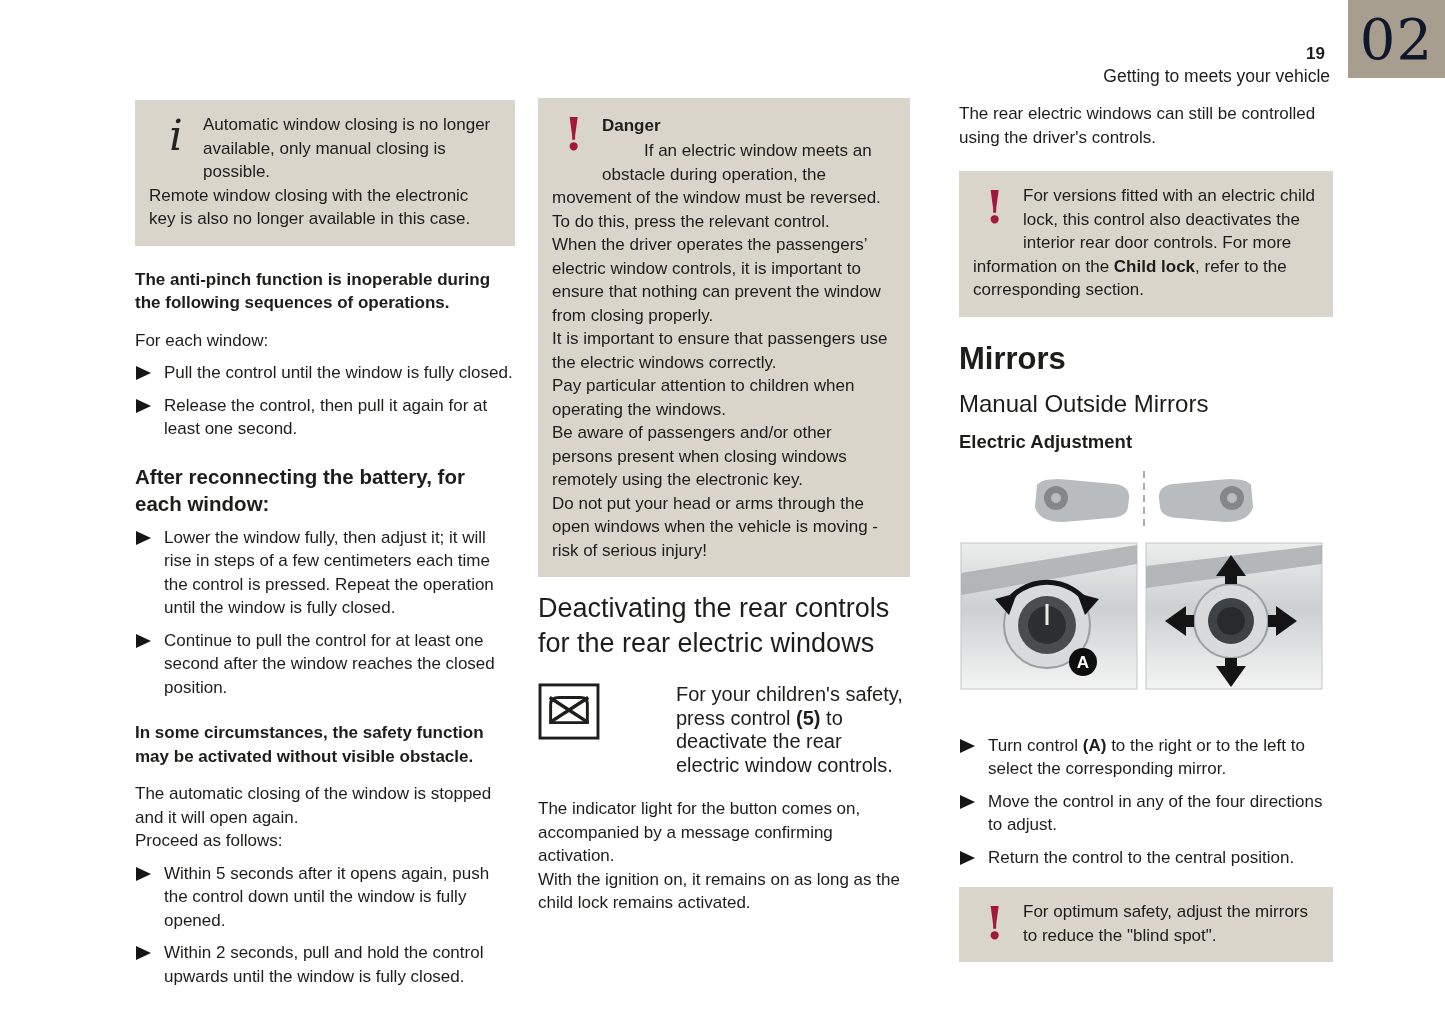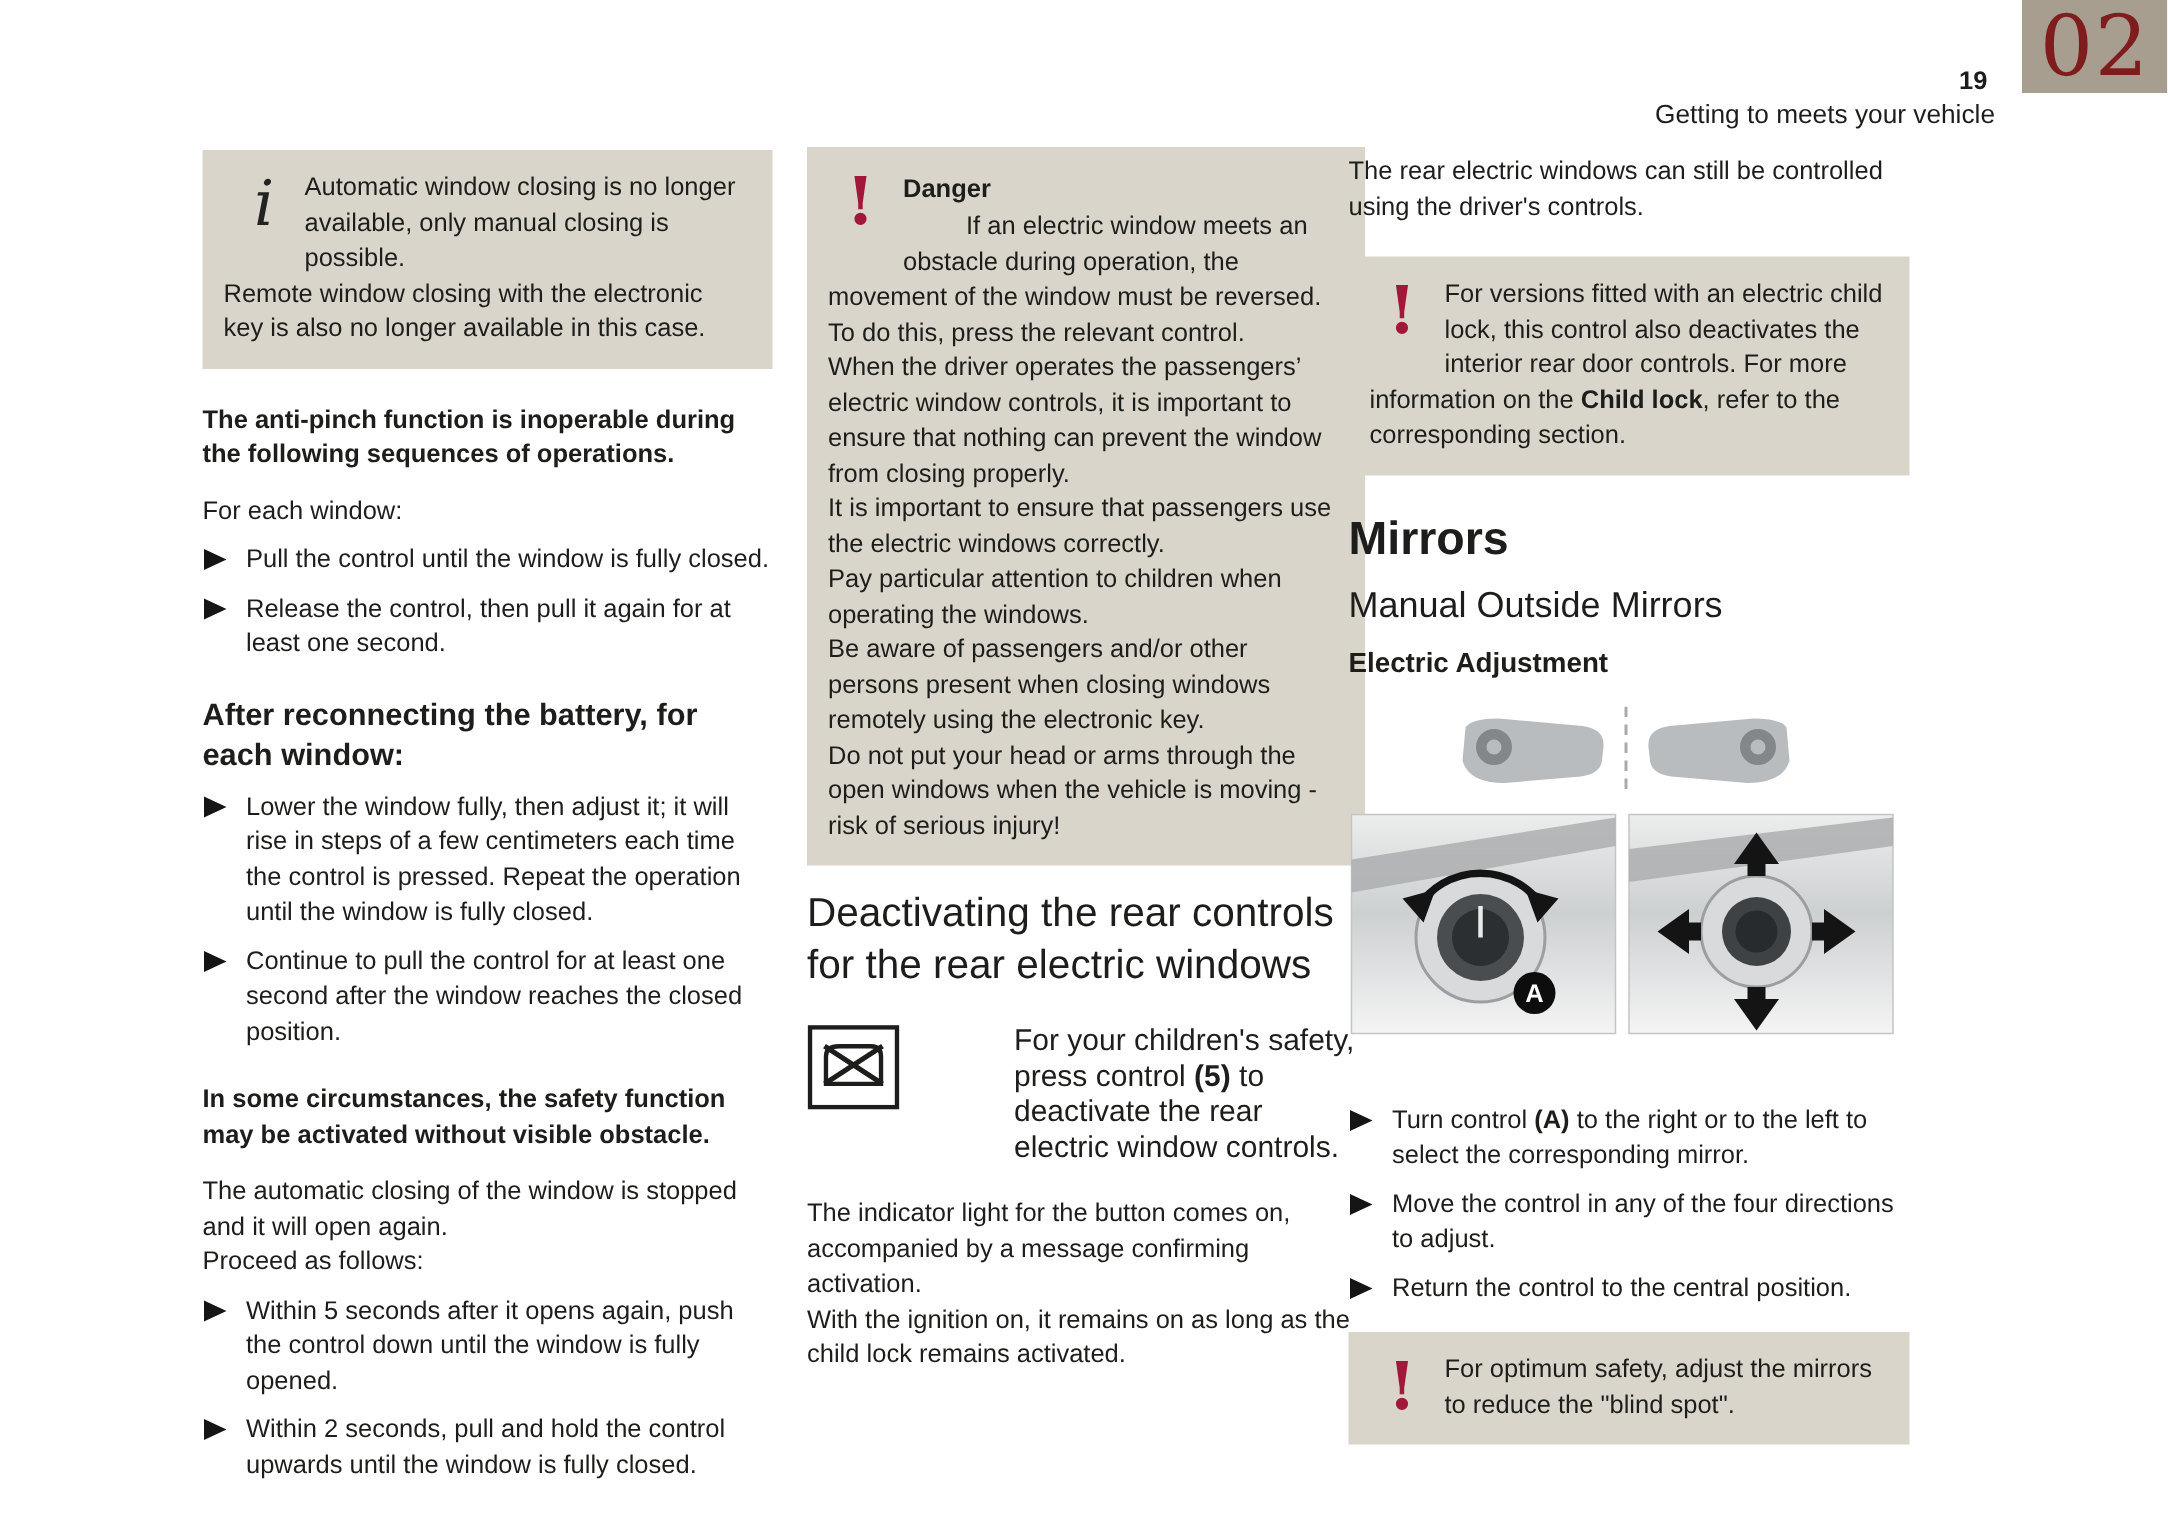--- a/index.html
+++ b/index.html
@@ -8,29 +8,29 @@
     --danger:#a2173c;
     --tab-bg:#a89e90;
   }
   *{margin:0;padding:0;box-sizing:border-box;}
   body{background:#fff;font-family:"Liberation Sans",sans-serif;color:var(--text);}
   .page{position:relative;width:1445px;height:1018px;background:#fff;overflow:hidden;}
 
   
   .page-num{position:absolute;top:44px;right:120px;font-size:17px;font-weight:bold;}
   .header-title{position:absolute;top:66px;right:115px;font-size:17.5px;}
-  .chapter-tab{position:absolute;top:0;right:0;width:97px;height:62px;background:var(--tab-bg);
-    color:#7f1d1d;display:flex;align-items:center;justify-content:center;
+  .chapter-tab{position:absolute;top:0;right:0;width:97px;height:78px;background:var(--tab-bg);
+    color:#0f172a;display:flex;align-items:center;justify-content:center;
     font-family:"DejaVu Serif",serif;font-size:56px;letter-spacing:1px;}
 
   
   .col{position:absolute;top:100px;}
   .col1{left:135px;width:380px;}
   .col2{left:538px;width:372px;top:98px;}
-  .col3{left:899px;width:374px;top:102px;}
+  .col3{left:959px;width:374px;top:102px;}
 
   .body-text{font-size:17px;line-height:23.5px;white-space:pre-line;}
   .bold{font-weight:bold;}
 
   
   .box{background:var(--box-bg);padding:13px 16px 15px 14px;font-size:17px;line-height:23.5px;}
   .box .box-text{white-space:pre-line;}
   .i-icon{float:left;width:54px;height:52px;font-family:"DejaVu Serif",serif;font-style:italic;
     font-size:42px;line-height:46px;text-align:center;color:#222;}
   .warn-icon{float:left;width:50px;height:54px;font-family:"DejaVu Serif",serif;font-weight:bold;

